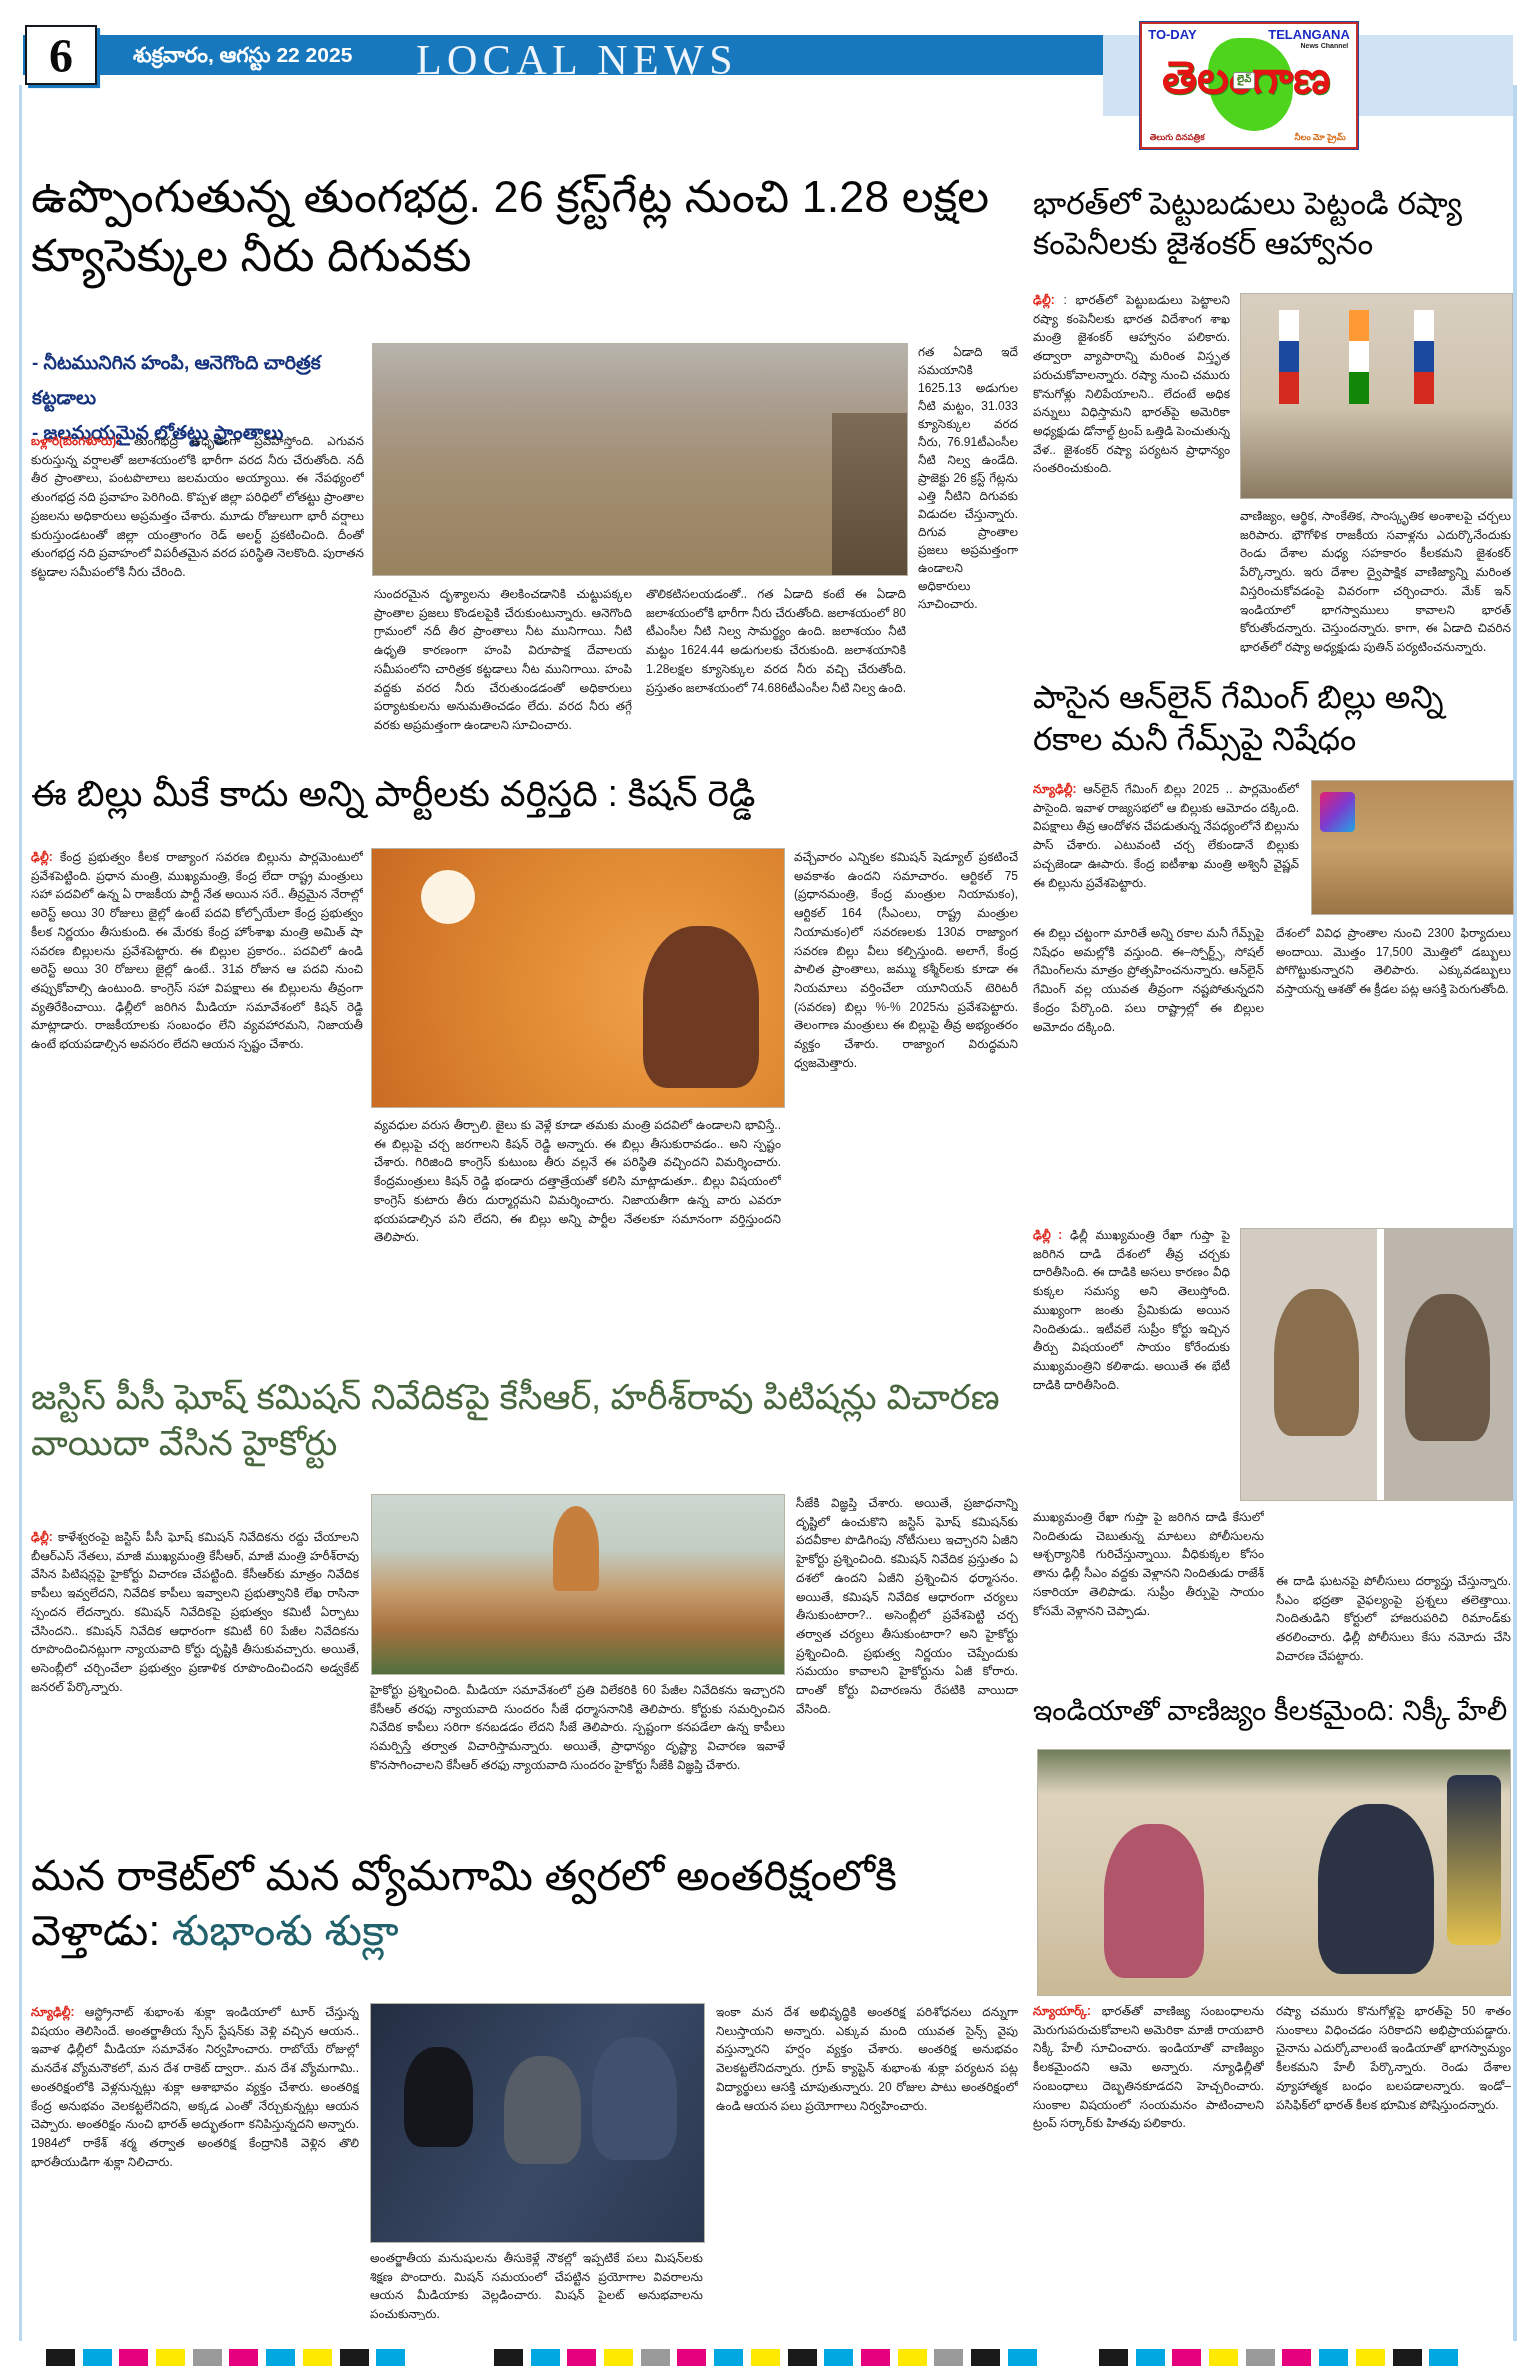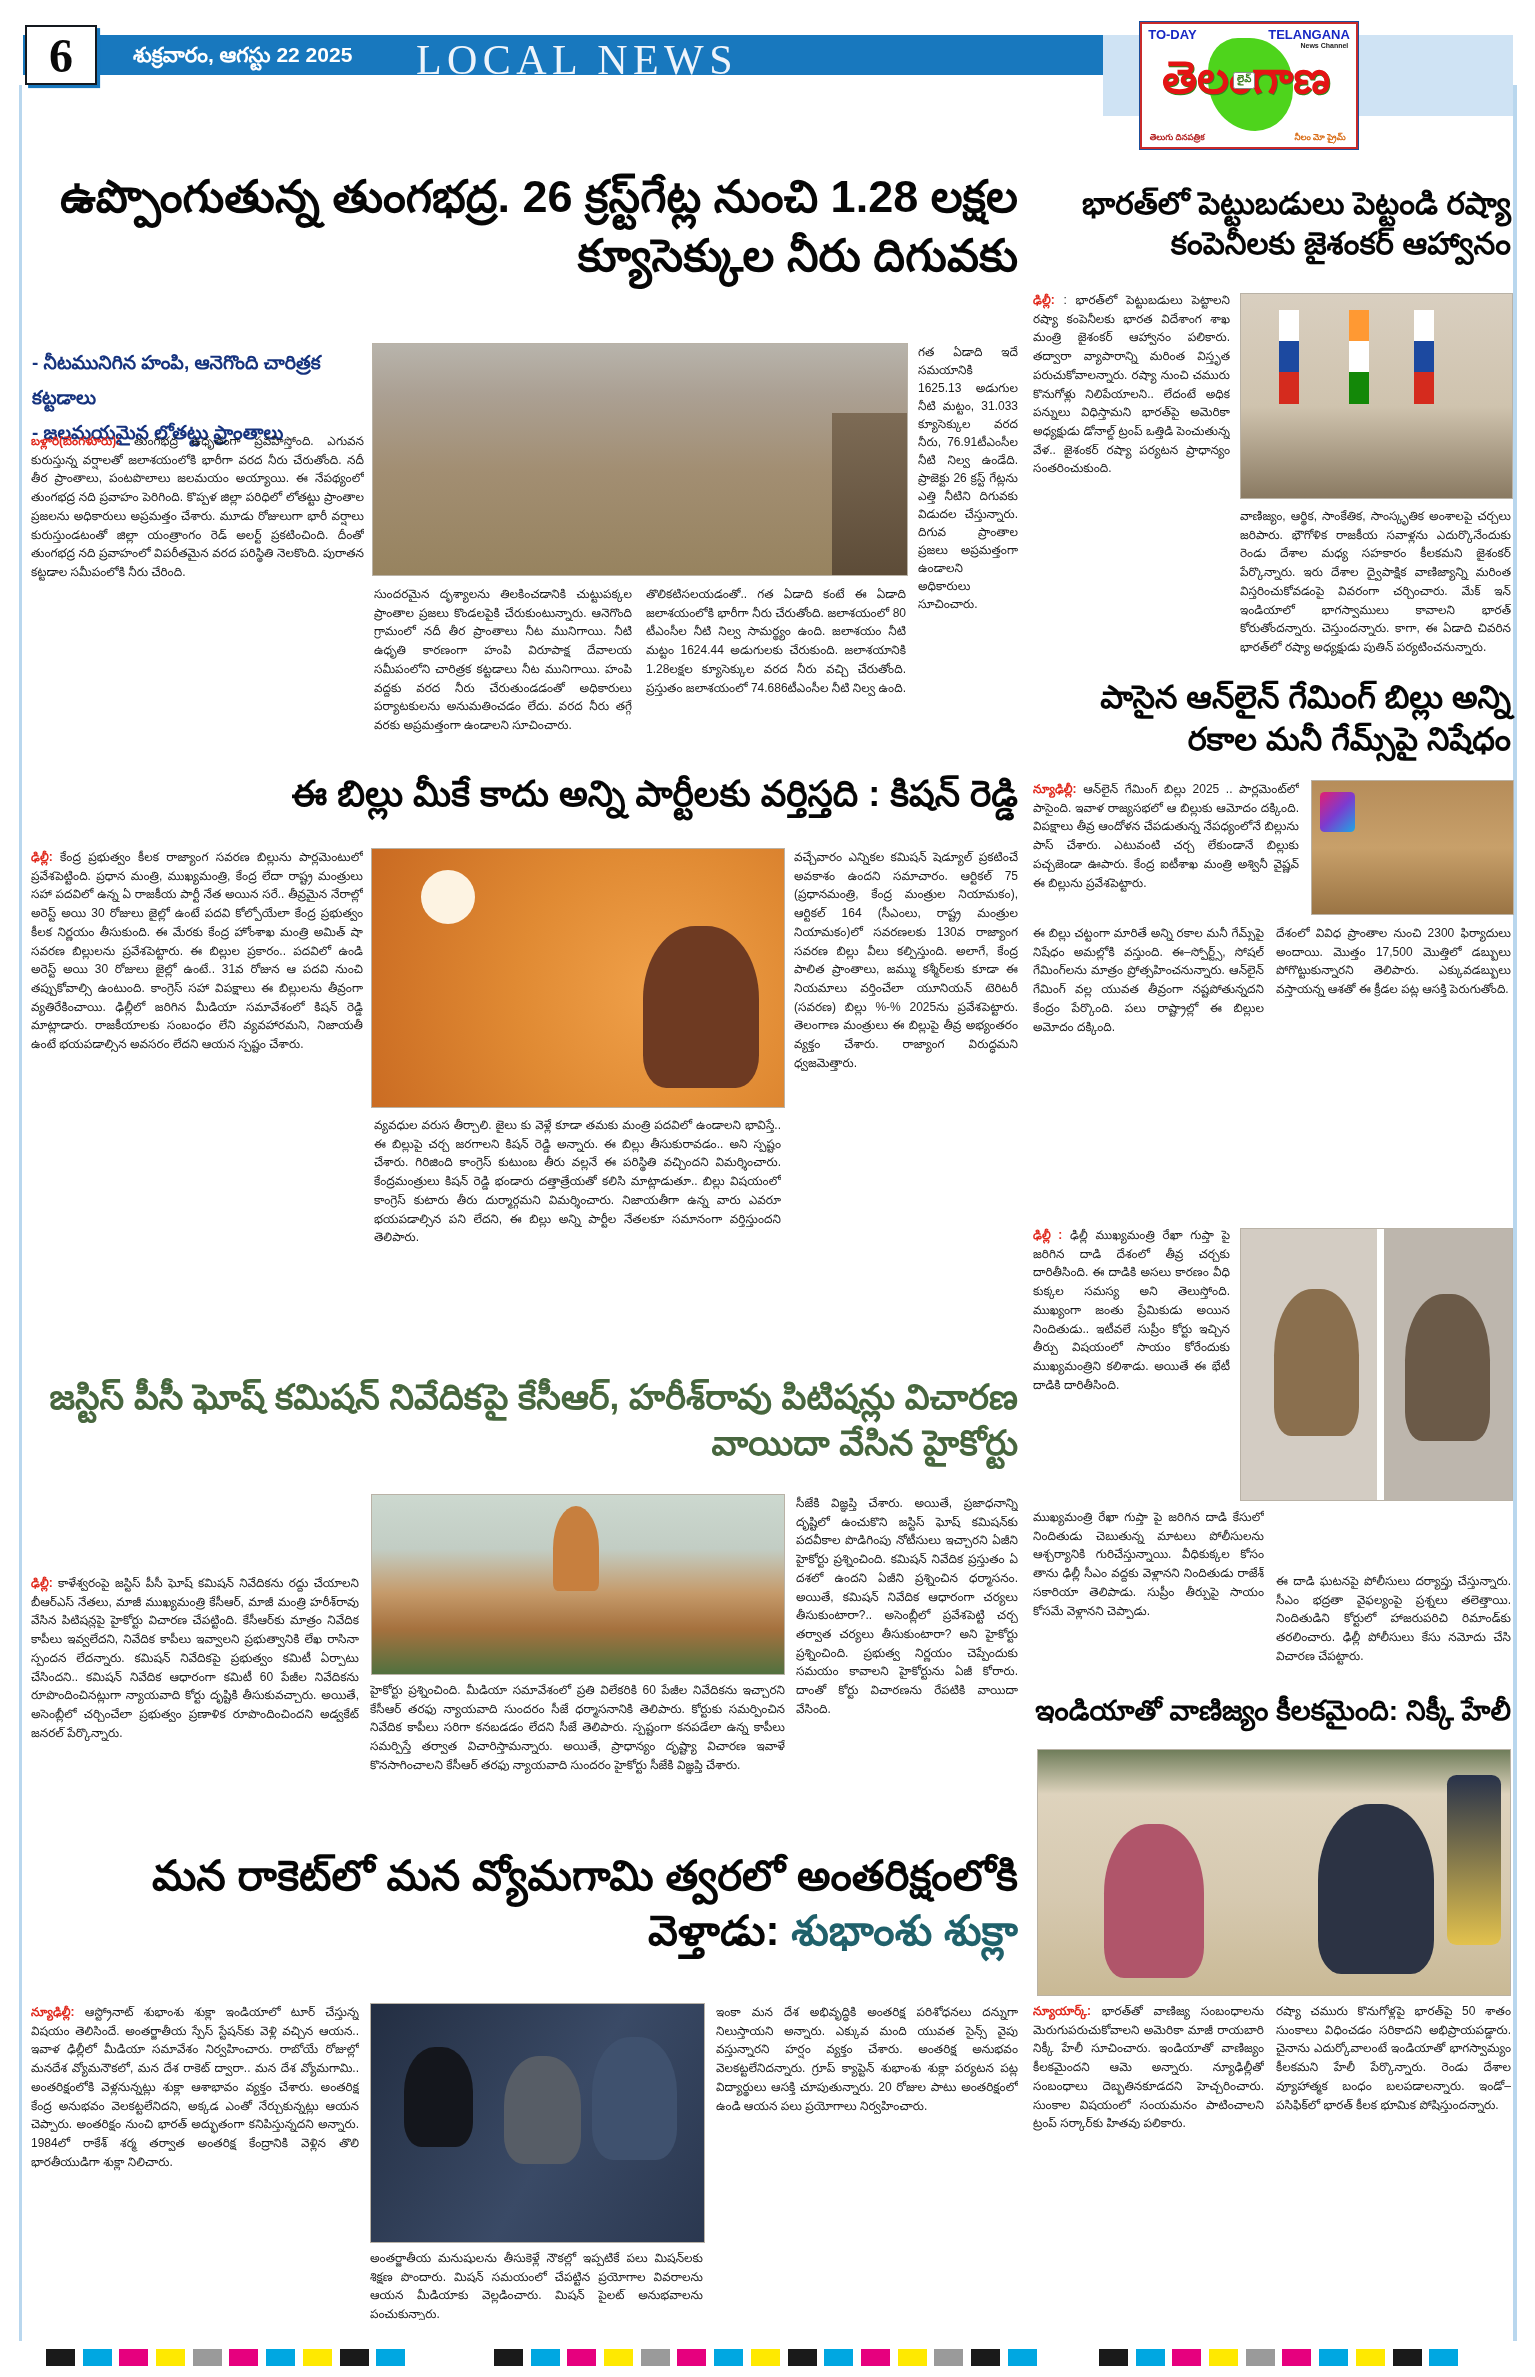--- a/index.html
+++ b/index.html
@@ -25,21 +25,21 @@
   .logo-live{position:absolute;left:91px;top:48px;background:#fff;border:0.8px solid #888;
              color:#3b7d1e;font-size:10px;font-weight:bold;padding:0.8px 3.1px;border-radius:2.3px;}
   .logo-script{position:absolute;left:7.7px;top:31px;width:193px;color:#e41414;font-weight:bold;
                font-size:45px;line-height:1.0;text-align:center;
                text-shadow:0.8px 0.8px 0 #2c8a1e;}
   .logo-sub{position:absolute;bottom:2.3px;display:flex;justify-content:space-between;width:196px;left:7.7px;}
   .logo-sub-l{color:#b32020;font-size:8.5px;font-weight:bold;}
   .logo-sub-r{color:#d86a12;font-size:8.5px;font-weight:bold;}
 
   
-  .headline{font-weight:bold;color:#070707;text-align:right;line-height:1.3;}
+  .headline{font-weight:normal;color:#070707;text-align:left;line-height:1.3;}
   .headline-green{color:#48673f;}
   .headline-teal{color:#20616b;}
   .bullets{color:#16337e;font-weight:bold;font-size:19px;line-height:1.85;}
   .body-col{font-size:12px;line-height:1.56;text-align:justify;color:#1b1b1b;overflow:hidden;}
   .body-col.small{font-size:12px;line-height:1.5;}
   .dateline{color:#e0281c;font-weight:bold;}
   .photo{position:absolute;overflow:hidden;border:0.8px solid #b9b2a6;}
   .edge-rule{background:#b9d7ee;}
 
   
@@ -117,21 +117,21 @@
   </div>
   <div class="abs body-col" style="left:374px;top:1116px;width:407px;height:245px;">వ్యవధుల వరుస తీర్చాలి. జైలు కు వెళ్లే కూడా తమకు మంత్రి పదవిలో ఉండాలని భావిస్తే.. ఈ బిల్లుపై చర్చ జరగాలని కిషన్ రెడ్డి అన్నారు. ఈ బిల్లు తీసుకురావడం.. అని స్పష్టం చేశారు. గిరిజింది కాంగ్రెస్ కుటుంబ తీరు వల్లనే ఈ పరిస్థితి వచ్చిందని విమర్శించారు. కేంద్రమంత్రులు కిషన్ రెడ్డి భండారు దత్తాత్రేయతో కలిసి మాట్లాడుతూ.. బిల్లు విషయంలో కాంగ్రెస్ కుటారు తీరు దుర్మార్గమని విమర్శించారు. నిజాయతీగా ఉన్న వారు ఎవరూ భయపడాల్సిన పని లేదని, ఈ బిల్లు అన్ని పార్టీల నేతలకూ సమానంగా వర్తిస్తుందని తెలిపారు.</div>
   <div class="abs body-col" style="left:794px;top:848px;width:224px;height:513px;">వచ్చేవారం ఎన్నికల కమిషన్ షెడ్యూల్ ప్రకటించే అవకాశం ఉందని సమాచారం. ఆర్టికల్ 75 (ప్రధానమంత్రి, కేంద్ర మంత్రుల నియామకం), ఆర్టికల్ 164 (సీఎంలు, రాష్ట్ర మంత్రుల నియామకం)లో సవరణలకు 130వ రాజ్యాంగ సవరణ బిల్లు వీలు కల్పిస్తుంది. అలాగే, కేంద్ర పాలిత ప్రాంతాలు, జమ్ము కశ్మీర్‌లకు కూడా ఈ నియమాలు వర్తించేలా యూనియన్ టెరిటరీ (సవరణ) బిల్లు %-% 2025ను ప్రవేశపెట్టారు. తెలంగాణ మంత్రులు ఈ బిల్లుపై తీవ్ర అభ్యంతరం వ్యక్తం చేశారు. రాజ్యాంగ విరుద్ధమని ధ్వజమెత్తారు.</div>
 
   <div class="abs headline headline-green" style="left:31px;top:1374px;width:987px;font-size:35px;">జస్టిస్ పీసీ ఘోష్ కమిషన్ నివేదికపై కేసీఆర్, హరీశ్‌రావు పిటిషన్లు విచారణ వాయిదా వేసిన హైకోర్టు</div>
 
   <div class="photo" style="left:371px;top:1494px;width:412px;height:179px;background:linear-gradient(180deg,#ccd8cf 0%,#c2cdc4 30%,#c59a6a 55%,#a5713e 75%,#51713f 100%);">
     <div class="blob" style="left:44%;top:6%;width:46px;height:85px;background:#c77f3e;border-radius:50% 50% 10% 10%;"></div>
   </div>
 
-  <div class="abs body-col" style="left:31px;top:1574px;width:328px;height:345px;">
+  <div class="abs body-col" style="left:31px;top:1528px;width:328px;height:345px;">
     <span class="dateline">ఢిల్లీ:</span>
     <span>కాళేశ్వరంపై జస్టిస్ పీసీ ఘోష్ కమిషన్ నివేదికను రద్దు చేయాలని బీఆర్ఎస్ నేతలు, మాజీ ముఖ్యమంత్రి కేసీఆర్, మాజీ మంత్రి హరీశ్‌రావు వేసిన పిటిషన్లపై హైకోర్టు విచారణ చేపట్టింది. కేసీఆర్‌కు మాత్రం నివేదిక కాపీలు ఇవ్వలేదని, నివేదిక కాపీలు ఇవ్వాలని ప్రభుత్వానికి లేఖ రాసినా స్పందన లేదన్నారు. కమిషన్ నివేదికపై ప్రభుత్వం కమిటీ ఏర్పాటు చేసిందని.. కమిషన్ నివేదిక ఆధారంగా కమిటీ 60 పేజీల నివేదికను రూపొందించినట్లుగా న్యాయవాది కోర్టు దృష్టికి తీసుకువచ్చారు. అయితే, అసెంబ్లీలో చర్చించేలా ప్రభుత్వం ప్రణాళిక రూపొందించిందని అడ్వకేట్ జనరల్ పేర్కొన్నారు.</span>
   </div>
   <div class="abs body-col" style="left:370px;top:1681px;width:415px;height:158px;">హైకోర్టు ప్రశ్నించింది. మీడియా సమావేశంలో ప్రతి విలేకరికి 60 పేజీల నివేదికను ఇచ్చారని కేసీఆర్ తరఫు న్యాయవాది సుందరం సీజే ధర్మాసనానికి తెలిపారు. కోర్టుకు సమర్పించిన నివేదిక కాపీలు సరిగా కనబడడం లేదని సీజే తెలిపారు. స్పష్టంగా కనపడేలా ఉన్న కాపీలు సమర్పిస్తే తర్వాత విచారిస్తామన్నారు. అయితే, ప్రాధాన్యం దృష్ట్యా విచారణ ఇవాళే కొనసాగించాలని కేసీఆర్ తరఫు న్యాయవాది సుందరం హైకోర్టు సీజేకి విజ్ఞప్తి చేశారు.</div>
   <div class="abs body-col" style="left:796px;top:1494px;width:222px;height:345px;">సీజేకి విజ్ఞప్తి చేశారు. అయితే, ప్రజాధనాన్ని దృష్టిలో ఉంచుకొని జస్టిస్ ఘోష్ కమిషన్‌కు పదవీకాల పొడిగింపు నోటీసులు ఇచ్చారని ఏజీని హైకోర్టు ప్రశ్నించింది. కమిషన్ నివేదిక ప్రస్తుతం ఏ దశలో ఉందని ఏజీని ప్రశ్నించిన ధర్మాసనం. అయితే, కమిషన్ నివేదిక ఆధారంగా చర్యలు తీసుకుంటారా?.. అసెంబ్లీలో ప్రవేశపెట్టి చర్చ తర్వాత చర్యలు తీసుకుంటారా? అని హైకోర్టు ప్రశ్నించింది. ప్రభుత్వ నిర్ణయం చెప్పేందుకు సమయం కావాలని హైకోర్టును ఏజీ కోరారు. దాంతో కోర్టు విచారణను రేపటికి వాయిదా వేసింది.</div>
 
   <div class="abs headline" style="left:31px;top:1849px;width:987px;font-size:42px;">
     <span>మన రాకెట్‌లో మన వ్యోమగామి త్వరలో అంతరిక్షంలోకి వెళ్తాడు: </span><span class="headline-teal">శుభాంశు శుక్లా</span>
   </div>
 

